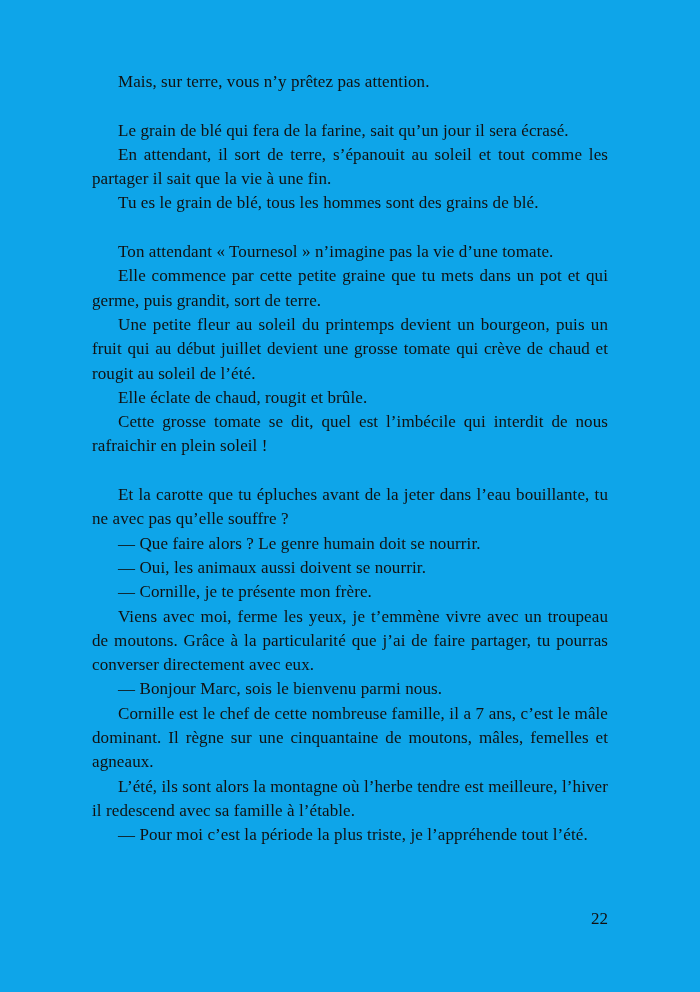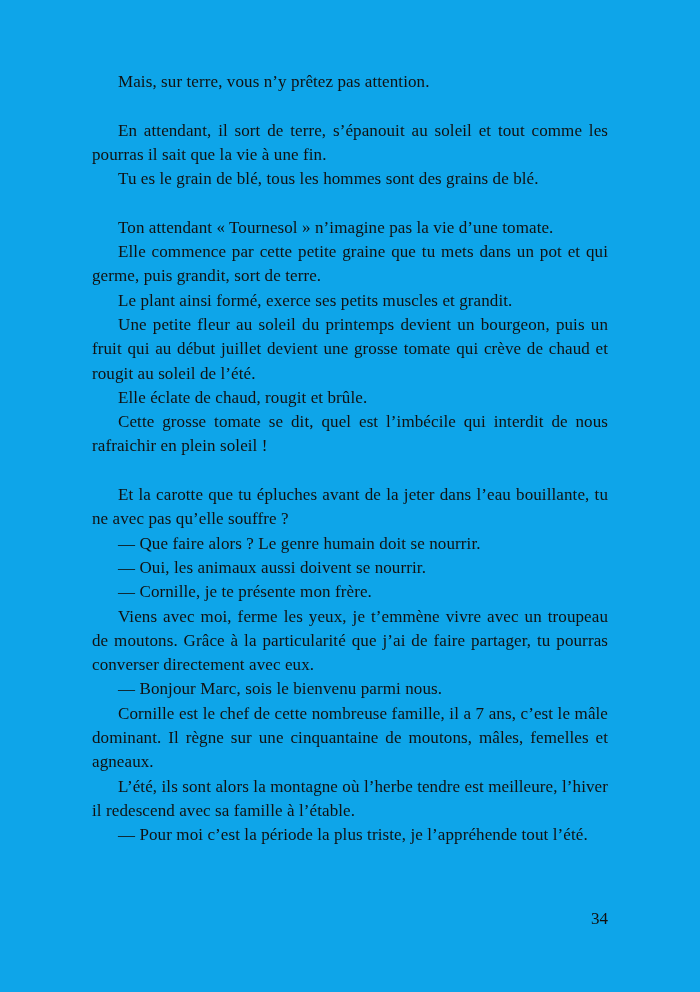--- a/index.html
+++ b/index.html
@@ -47,42 +47,42 @@
 
 <div class="sheet">
 
   <div class="text-block">
 
     <section class="para-block">
       <p>Mais, sur terre, vous n’y prêtez pas attention.</p>
     </section>
 
     <section class="para-block">
-      <p>En attendant, il sort de terre, s’épanouit au soleil et tout comme les pourras il sait que la vie à une fin.</p>
+      <p>Le grain de blé qui fera de la farine, sait qu’un jour il sera écrasé.</p>
+      <p>En attendant, il sort de terre, s’épanouit au soleil et tout comme les partager il sait que la vie à une fin.</p>
       <p>Tu es le grain de blé, tous les hommes sont des grains de blé.</p>
     </section>
 
     <section class="para-block">
       <p>Ton attendant « Tournesol » n’imagine pas la vie d’une tomate.</p>
       <p>Elle commence par cette petite graine que tu mets dans un pot et qui germe, puis grandit, sort de terre.</p>
-      <p>Le plant ainsi formé, exerce ses petits muscles et grandit.</p>
       <p>Une petite fleur au soleil du printemps devient un bourgeon, puis un fruit qui au début juillet devient une grosse tomate qui crève de chaud et rougit au soleil de l’été.</p>
       <p>Elle éclate de chaud, rougit et brûle.</p>
       <p>Cette grosse tomate se dit, quel est l’imbécile qui interdit de nous rafraichir en plein soleil !</p>
     </section>
 
     <section class="para-block">
       <p>Et la carotte que tu épluches avant de la jeter dans l’eau bouillante, tu ne avec pas qu’elle souffre ?</p>
       <p>— Que faire alors ? Le genre humain doit se nourrir.</p>
       <p>— Oui, les animaux aussi doivent se nourrir.</p>
       <p>— Cornille, je te présente mon frère.</p>
       <p>Viens avec moi, ferme les yeux, je t’emmène vivre avec un troupeau de moutons. Grâce à la particularité que j’ai de faire partager, tu pourras converser directement avec eux.</p>
       <p>— Bonjour Marc, sois le bienvenu parmi nous.</p>
       <p>Cornille est le chef de cette nombreuse famille, il a 7 ans, c’est le mâle dominant. Il règne sur une cinquantaine de moutons, mâles, femelles et agneaux.</p>
       <p>L’été, ils sont alors la montagne où l’herbe tendre est meilleure, l’hiver il redescend avec sa famille à l’étable.</p>
       <p>— Pour moi c’est la période la plus triste, je l’appréhende tout l’été.</p>
     </section>
 
   </div>
 
-  <div class="page-number">34</div>
+  <div class="page-number">22</div>
 
 </div>
 
 </body></html>

